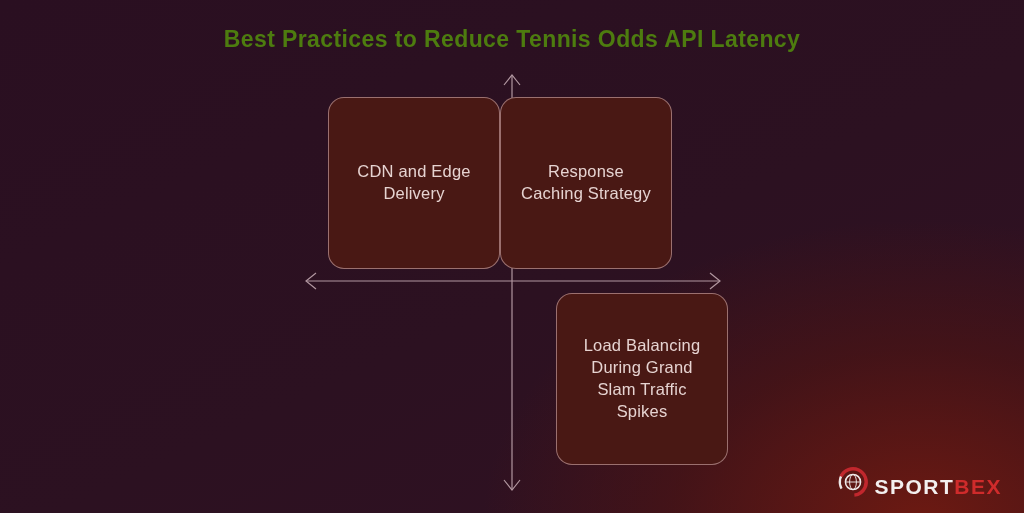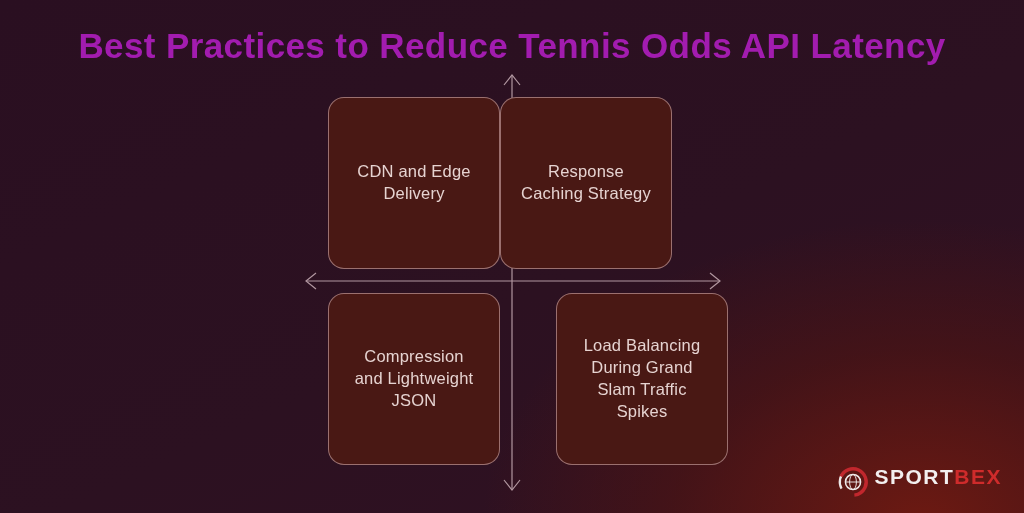--- a/index.html
+++ b/index.html
@@ -10,22 +10,22 @@
     background:
       radial-gradient(ellipse 58% 80% at 90% 102%, rgba(112,26,17,0.95) 0%, rgba(84,21,16,0.55) 42%, rgba(43,16,33,0) 74%),
       linear-gradient(155deg, #2a0f21 0%, #2c1121 55%, #311122 100%);
   }
   .stage { position: absolute; inset: 0; width: 1024px; height: 513px; }
 
   .title {
     position: absolute;
     top: 26px; left: 0; right: 0;
     text-align: center;
-    color: #a21caf;
-    font-size: 35px;
+    color: #4d7c0f;
+    font-size: 23px;
     font-weight: 700;
     letter-spacing: 0.4px;
   }
 
   .qbox {
     position: absolute;
     width: 172px; height: 172px;
     background: #491814;
     border: 1px solid rgba(222,186,186,0.55);
     border-radius: 16px;
@@ -47,21 +47,21 @@
     white-space: pre-line;
     letter-spacing: 0.2px;
   }
 
   .axes-svg { position: absolute; left: 0; top: 0; pointer-events: none; }
 
   .brand {
     position: absolute;
     right: 22px; bottom: 14px;
     display: flex;
-    align-items: flex-start;
+    align-items: flex-end;
     gap: 4px;
   }
   .brand-text {
     font-size: 21px;
     font-weight: 700;
     letter-spacing: 1.5px;
   }
   .brand-primary { color: #f3efef; }
   .brand-secondary { color: #cf2b2b; }
 </style>
@@ -84,25 +84,20 @@
   </svg>
 
   <div class="qbox tl">
     <div class="q-label">CDN and Edge
 Delivery</div>
   </div>
   <div class="qbox tr">
     <div class="q-label">Response
 Caching Strategy</div>
   </div>
-  <div class="qbox bl">
-    <div class="q-label">Compression
-and Lightweight
-JSON</div>
-  </div>
   <div class="qbox br">
     <div class="q-label">Load Balancing
 During Grand
 Slam Traffic
 Spikes</div>
   </div>
 
   <div class="brand">
     <svg width="34" height="34" viewBox="0 0 36 36">
       <circle cx="18" cy="18" r="14" fill="none" stroke="#ece7e7" stroke-width="2.4" stroke-dasharray="20 68" transform="rotate(150 18 18)"></circle>

